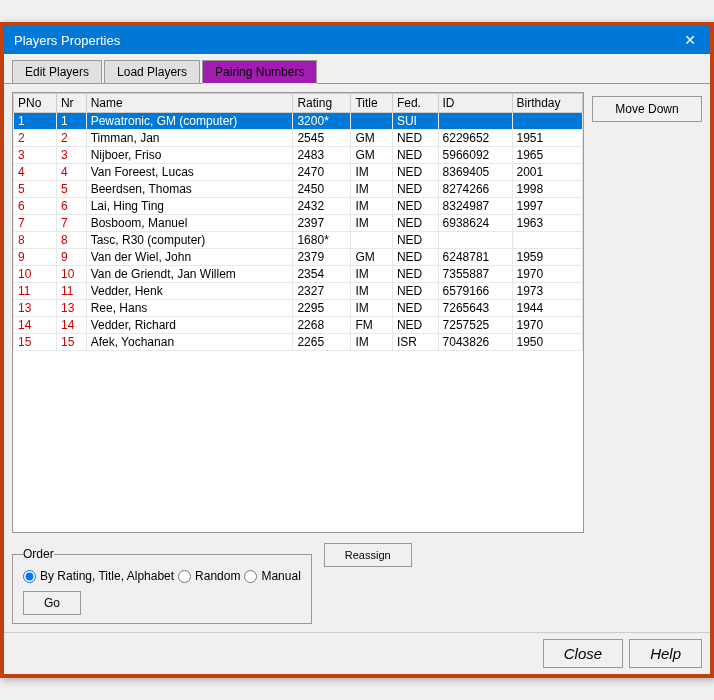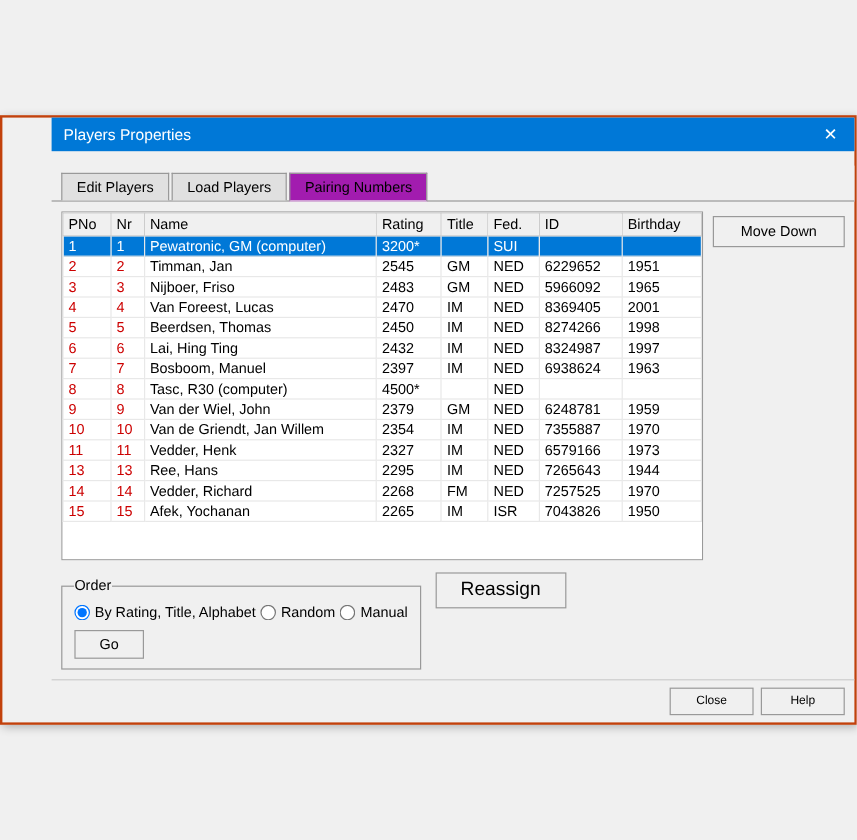--- a/index.html
+++ b/index.html
@@ -8,27 +8,26 @@
       font-size: 12px;
       background: #f0f0f0;
       display: flex;
       align-items: center;
       justify-content: center;
       width: 714px;
       height: 700px;
     }
     .dialog {
       width: 714px;
-      height: 508px;
-      background: #f0f0f0;
-      border: 2px solid #c2410c;
+      height: 656px;
+      background: #f0f0f0;
+      border: 4px solid #c2410c;
       box-shadow: 2px 2px 8px rgba(0,0,0,0.3);
       display: flex;
       flex-direction: column;
-      padding-left: 41px;
     }
     .title-bar {
       background: #0078d7;
       color: white;
       padding: 6px 10px;
       display: flex;
       justify-content: space-between;
       align-items: center;
       font-size: 13px;
       font-weight: normal;
@@ -42,21 +41,20 @@
       color: white;
       padding: 0 4px;
     }
     .tabs {
       display: flex;
       background: #f0f0f0;
       border-bottom: 1px solid #999;
       padding: 6px 8px 0;
       gap: 0;
       flex-shrink: 0;
-      margin-top: 12px;
     }
     .tab {
       padding: 4px 12px;
       border: 1px solid #999;
       background: #e0e0e0;
       cursor: pointer;
       margin-right: 2px;
       font-size: 12px;
       border-bottom: none;
     }
@@ -158,38 +156,39 @@
       background: #f0f0f0;
       border: 1px solid #999;
       cursor: pointer;
       font-size: 12px;
     }
     .reassign-btn {
       padding: 5px 20px;
       background: #f0f0f0;
       border: 1px solid #999;
       cursor: pointer;
-      font-size: 16px;
+      font-size: 11px;
       margin-top: 2px;
     }
     .footer {
       display: flex;
       justify-content: flex-end;
       padding: 6px 8px;
       gap: 6px;
       border-top: 1px solid #ccc;
       flex-shrink: 0;
     }
     .footer-btn {
       padding: 5px 20px;
       background: #f0f0f0;
       border: 1px solid #999;
       cursor: pointer;
-      font-size: 10px;
+      font-size: 15px;
       min-width: 70px;
+      font-style: italic;
     }
   </style>
 </head>
 <body>
 
 <div class="dialog">
   <div class="title-bar">
     <span>Players Properties</span>
     <button class="title-bar-close">✕</button>
   </div>
@@ -284,21 +283,21 @@
                 <td>2397</td>
                 <td>IM</td>
                 <td>NED</td>
                 <td>6938624</td>
                 <td>1963</td>
               </tr>
               <tr>
                 <td class="red">8</td>
                 <td class="red">8</td>
                 <td>Tasc, R30 (computer)</td>
-                <td>4500*</td>
+                <td>1680*</td>
                 <td></td>
                 <td>NED</td>
                 <td></td>
                 <td></td>
               </tr>
               <tr>
                 <td class="red">9</td>
                 <td class="red">9</td>
                 <td>Van der Wiel, John</td>
                 <td>2379</td>

